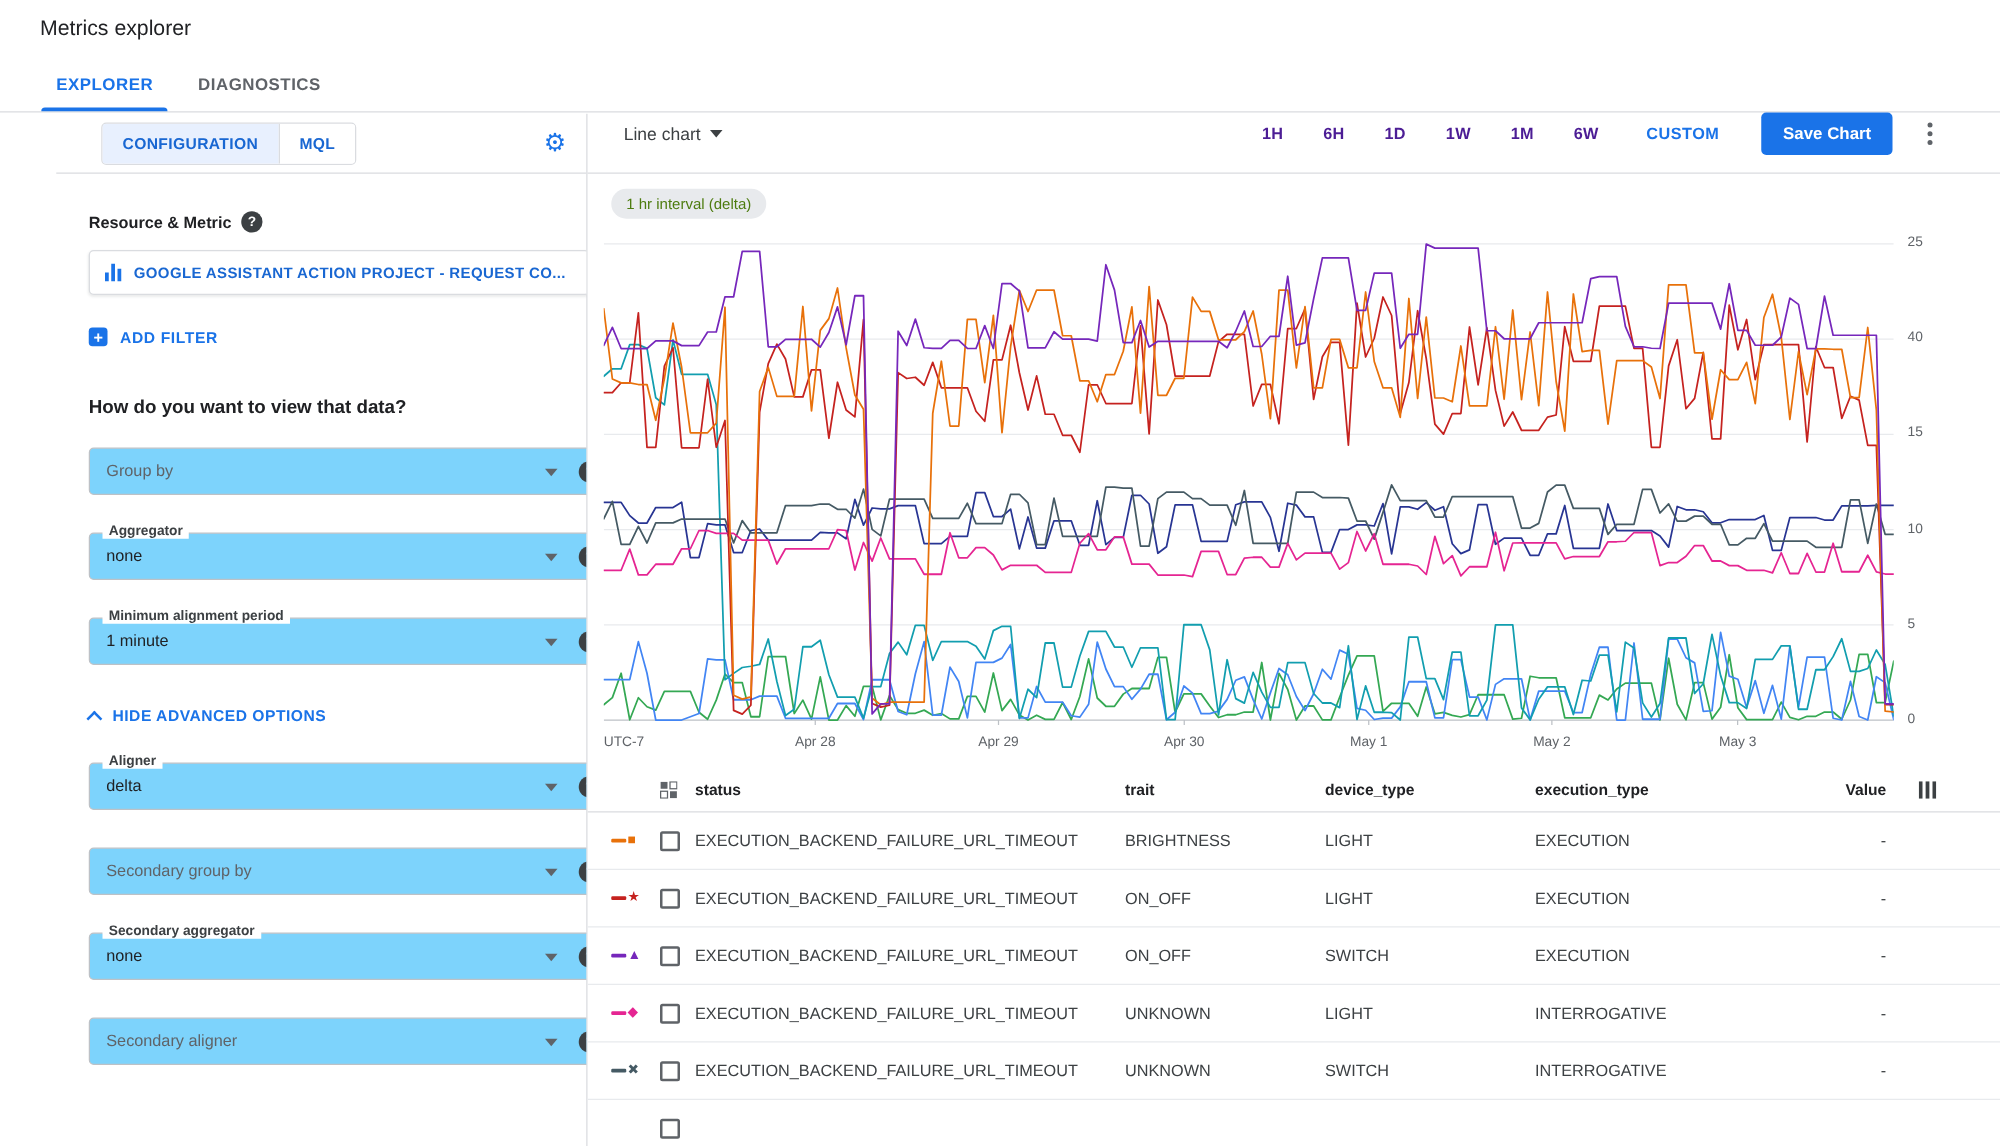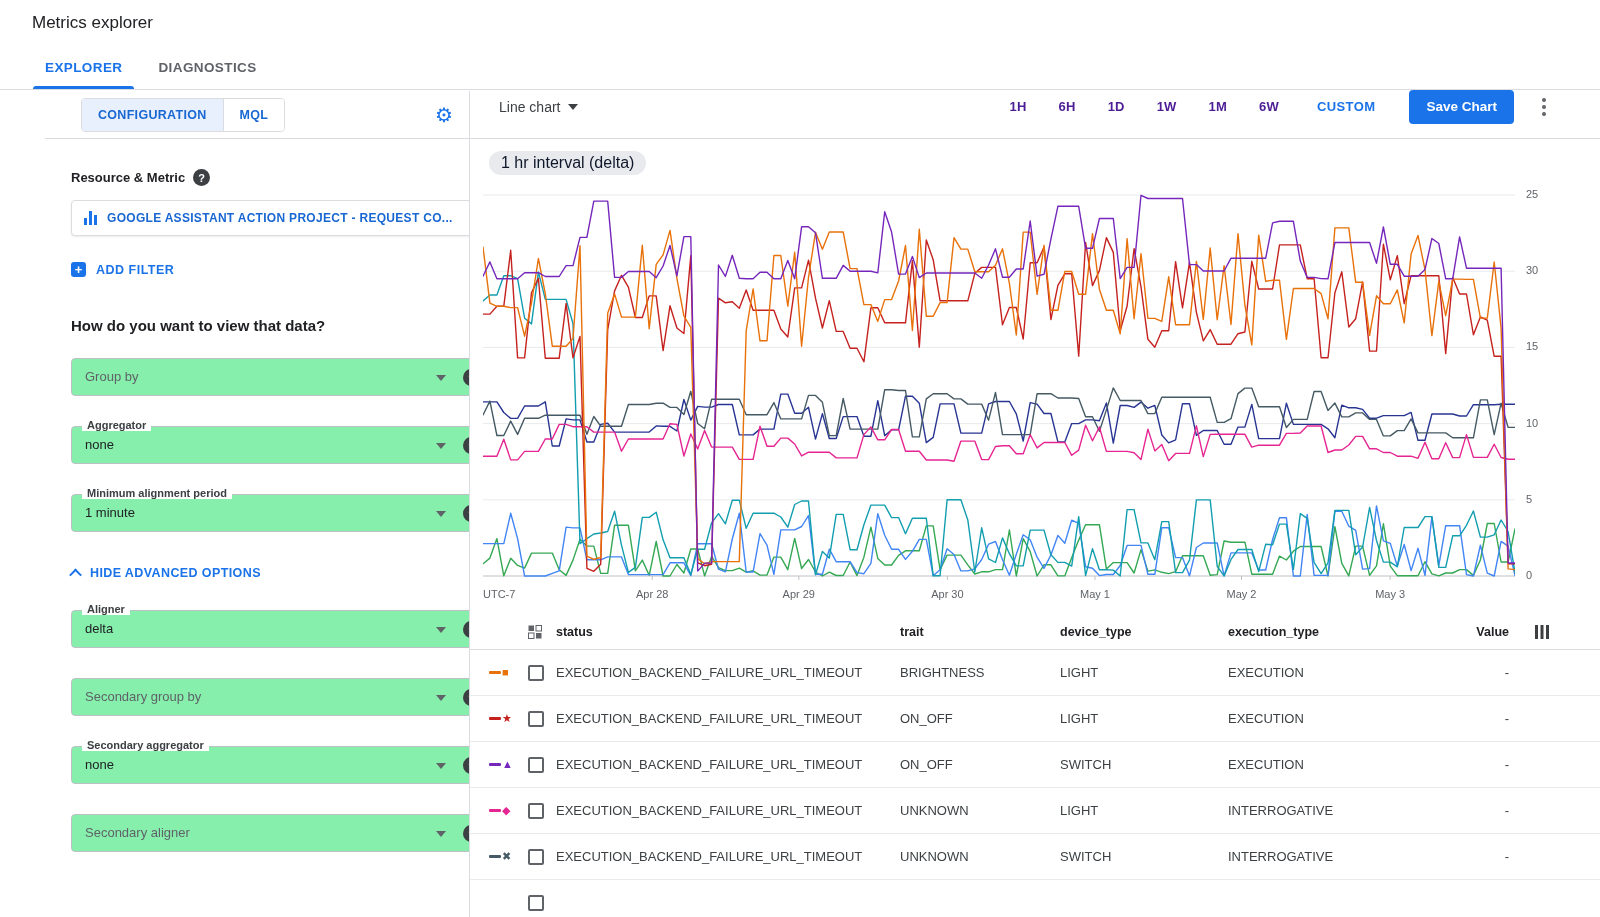--- a/index.html
+++ b/index.html
@@ -54,21 +54,21 @@
   .filters-row { margin-top:36px; }
   .addfilter { margin-top:26px; display:flex; align-items:center; gap:10px; cursor:pointer; }
   .plusbox { width:15px; height:15px; background:#1a73e8; border-radius:3px; display:inline-flex;
     align-items:center; justify-content:center; }
   .plusbox::after { content:"+"; color:#fff; font-size:13px; font-weight:700; line-height:1; }
   .addfilter-label { font-size:12.5px; font-weight:600; letter-spacing:.5px; color:#1a73e8; }
 
   .question { margin-top:40px; font-size:15px; font-weight:700; color:#202124; }
 
   .field { position:relative; width:420px; height:38px; border:1px solid #bdc1c6; border-radius:4px;
-    margin-top:30px; background:#86efac; cursor:pointer; }
+    margin-top:30px; background:#7dd3fc; cursor:pointer; }
   .field.first { margin-top:24px; }
   .float-label { position:absolute; top:-8px; left:10px; background:#fff; padding:0 5px;
     font-size:11px; font-weight:600; color:#3c4043; white-space:nowrap; }
   .field-value { position:absolute; left:13px; top:0; line-height:36px; font-size:13px; color:#202124; }
   .field-value.ph { color:#5f6368; }
   .caret { position:absolute; right:44px; top:16px; width:0; height:0;
     border-left:5px solid transparent; border-right:5px solid transparent; border-top:6px solid #5f6368; }
   .field .help { position:absolute; right:10px; top:10px; }
 
   .adv-toggle { margin-top:34px; display:flex; align-items:center; gap:10px; cursor:pointer; }
@@ -87,21 +87,21 @@
   .range-btn { font-size:13px; font-weight:600; color:#4c1d95; letter-spacing:.2px; cursor:pointer; }
   .range-btn.custom { color:#1a73e8; letter-spacing:.4px; margin-left:6px; }
   .save-btn { margin-left:34px; height:34px; padding:0 17px; background:#1a73e8; color:#fff;
     font-size:13.5px; font-weight:600; border:none; border-radius:4px; cursor:pointer; }
   .kebab { margin-left:24px; display:flex; flex-direction:column; gap:3px; cursor:pointer; padding:4px; }
   .kebab i { width:4px; height:4px; border-radius:50%; background:#5f6368; }
 
   
   .chart-block { position:relative; height:475px; flex:0 0 475px; }
   .chip { display:inline-block; margin:12px 0 0 19px; padding:0 12px; height:24px; line-height:24px;
-    background:#e8eaed; border-radius:12px; font-size:16px; color:#0f172a; }
+    background:#e8eaed; border-radius:12px; font-size:12px; color:#4d7c0f; }
   #chart-canvas { position:absolute; left:13px; top:47px; width:1032px; height:394px; }
   .ytick { position:absolute; left:1056px; width:34px; font-size:11px; color:#5f6368; }
   .xtick { position:absolute; top:449px; font-size:11px; color:#5f6368; transform:translateX(-50%); white-space:nowrap; }
   .xtick.left { transform:none; }
 
   
   .table { flex:1; overflow:hidden; }
   .tgrid { display:grid; grid-template-columns:39px 28px 344px 160px 168px 240px 1fr 75px;
     align-items:center; padding:0 16px 0 19px; }
   .thead { height:36px; border-bottom:1px solid #dadce0; }
@@ -268,21 +268,21 @@
               <polyline points="0.0,128.1 6.9,128.1 13.9,120.2 20.8,120.2 27.7,64.3 34.6,171.9 41.6,171.9 48.5,106.9 55.4,92.2 62.3,172.2 69.3,172.2 76.2,172.2 83.1,117.4 90.0,171.8 97.0,150.4 103.9,382.3 110.8,385.3 117.7,378.2 124.7,143.7 131.6,104.9 138.5,89.3 145.4,101.2 152.4,131.5 159.3,131.5 166.2,109.9 173.2,109.9 180.1,164.6 187.0,119.8 193.9,142.0 200.9,147.5 207.8,69.6 214.7,376.8 221.6,379.7 228.6,378.2 235.5,112.1 242.4,116.8 249.3,115.8 256.3,122.2 263.2,103.9 270.1,124.2 277.0,124.2 284.0,124.2 290.9,124.2 297.8,143.0 304.8,151.0 311.7,101.9 318.6,101.9 325.5,74.2 332.5,112.2 339.4,142.0 346.3,114.7 353.2,145.4 360.2,145.4 367.1,162.2 374.0,162.2 380.9,175.8 387.9,121.8 394.8,121.8 401.7,136.8 408.6,136.8 415.6,136.8 422.5,136.8 429.4,74.7 436.3,161.1 443.3,54.0 450.2,73.8 457.1,114.8 464.1,114.8 471.0,114.8 477.9,114.8 484.8,114.8 491.8,87.3 498.7,81.4 505.6,81.4 512.5,81.4 519.5,138.8 526.4,121.5 533.3,121.5 540.2,153.0 547.2,76.8 554.1,76.8 561.0,61.0 567.9,133.5 574.9,99.4 581.8,87.8 588.7,87.8 595.7,170.1 602.6,56.5 609.5,99.6 616.4,84.6 623.4,51.6 630.3,66.4 637.2,144.8 644.1,120.0 651.1,62.6 658.0,100.8 664.9,153.3 671.8,161.3 678.8,144.8 685.7,144.8 692.6,75.6 699.5,121.9 706.5,76.3 713.4,126.3 720.3,154.9 727.2,143.6 734.2,158.2 741.1,158.2 748.0,158.2 755.0,147.7 761.9,146.0 768.8,75.3 775.7,103.0 782.7,103.0 789.6,103.0 796.5,58.9 803.4,58.9 810.4,58.9 817.3,58.9 824.2,92.7 831.1,92.7 838.1,171.8 845.0,171.8 851.9,106.7 858.8,85.8 865.8,141.0 872.7,132.7 879.6,95.9 886.6,165.1 893.5,165.1 900.4,58.1 907.3,93.8 914.3,69.6 921.2,117.7 928.1,89.7 935.0,89.7 942.0,89.7 948.9,89.7 955.8,89.7 962.7,167.6 969.7,91.4 976.6,108.0 983.5,108.0 990.4,148.7 997.4,131.0 1004.3,134.1 1011.2,170.3 1018.1,170.3 1025.1,377.7 1032.0,377.7" fill="none" stroke="#c5221f" stroke-width="1.4" stroke-linejoin="round" stroke-linecap="round"></polyline>
               <polyline points="0.0,61.0 6.9,117.2 13.9,120.3 20.8,120.3 27.7,121.6 34.6,121.6 41.6,150.2 48.5,117.1 55.4,72.5 62.3,107.8 69.3,160.2 76.2,160.2 83.1,160.2 90.0,152.5 97.0,59.8 103.9,370.2 110.8,373.3 117.7,371.5 124.7,127.2 131.6,107.9 138.5,131.1 145.4,131.1 152.4,131.1 159.3,59.2 166.2,142.7 173.2,78.3 180.1,68.9 187.0,44.4 193.9,92.3 200.9,130.0 207.8,141.4 214.7,372.6 221.6,377.8 228.6,375.6 235.5,375.6 242.4,375.6 249.3,375.6 256.3,375.6 263.2,144.6 270.1,103.0 277.0,154.8 284.0,154.8 290.9,69.5 297.8,69.5 304.8,120.1 311.7,66.3 318.6,160.2 325.5,91.3 332.5,46.3 339.4,63.2 346.3,46.0 353.2,46.0 360.2,46.0 367.1,82.6 374.0,82.6 380.9,118.6 387.9,118.6 394.8,135.4 401.7,113.6 408.6,113.6 415.6,95.0 422.5,59.5 429.4,144.5 436.3,43.3 443.3,130.2 450.2,130.2 457.1,116.6 464.1,116.6 471.0,51.7 477.9,63.1 484.8,63.1 491.8,85.8 498.7,85.8 505.6,85.8 512.5,79.3 519.5,62.8 526.4,97.4 533.3,149.0 540.2,46.1 547.2,46.1 554.1,108.4 561.0,59.3 567.9,124.3 574.9,124.3 581.8,85.5 588.7,85.5 595.7,108.2 602.6,108.2 609.5,47.6 616.4,103.2 623.4,124.2 630.3,124.2 637.2,147.9 644.1,52.8 651.1,132.8 658.0,67.7 664.9,132.4 671.8,132.4 678.8,135.4 685.7,90.8 692.6,138.7 699.5,138.7 706.5,138.7 713.4,75.4 720.3,133.4 727.2,62.0 734.2,133.7 741.1,79.6 748.0,138.5 755.0,47.6 761.9,119.2 768.8,158.9 775.7,49.2 782.7,95.3 789.6,94.3 796.5,94.3 803.4,153.3 810.4,102.5 817.3,102.5 824.2,102.5 831.1,102.5 838.1,107.6 845.0,132.8 851.9,41.9 858.8,41.9 865.8,41.9 872.7,96.3 879.6,96.3 886.6,149.4 893.5,109.8 900.4,117.7 907.3,117.7 914.3,103.9 921.2,136.9 928.1,68.0 935.0,49.4 942.0,83.7 948.9,149.6 955.8,95.4 962.7,129.7 969.7,93.1 976.6,93.1 983.5,93.4 990.4,93.4 997.4,132.1 1004.3,132.1 1011.2,76.0 1018.1,142.1 1025.1,382.9 1032.0,383.6" fill="none" stroke="#e8710a" stroke-width="1.4" stroke-linejoin="round" stroke-linecap="round"></polyline>
               <polyline points="0.0,90.3 6.9,75.9 13.9,92.8 20.8,92.8 27.7,92.8 34.6,92.8 41.6,86.7 48.5,86.7 55.4,86.7 62.3,90.5 69.3,90.5 76.2,90.5 83.1,79.6 90.0,79.6 97.0,51.4 103.9,51.4 110.8,15.1 117.7,15.1 124.7,15.1 131.6,91.4 138.5,91.4 145.4,85.5 152.4,85.5 159.3,85.5 166.2,85.4 173.2,91.7 180.1,80.0 187.0,59.5 193.9,89.8 200.9,50.6 207.8,50.6 214.7,385.1 221.6,377.1 228.6,377.1 235.5,79.0 242.4,90.4 249.3,69.3 256.3,92.2 263.2,92.7 270.1,92.7 277.0,86.3 284.0,86.3 290.9,92.7 297.8,92.8 304.8,74.5 311.7,92.8 318.6,40.8 325.5,40.8 332.5,46.8 339.4,92.3 346.3,92.3 353.2,92.3 360.2,79.4 367.1,85.3 374.0,85.3 380.9,85.3 387.9,85.3 394.8,86.9 401.7,25.8 408.6,46.1 415.6,88.1 422.5,88.1 429.4,70.4 436.3,91.6 443.3,87.0 450.2,87.0 457.1,87.0 464.1,87.0 471.0,87.0 477.9,87.0 484.8,87.0 491.8,87.0 498.7,92.2 505.6,79.0 512.5,62.8 519.5,91.2 526.4,91.2 533.3,83.0 540.2,83.0 547.2,35.0 554.1,90.1 561.0,88.3 567.9,53.1 574.9,20.3 581.8,20.3 588.7,20.3 595.7,20.3 602.6,62.3 609.5,62.3 616.4,32.5 623.4,32.5 630.3,32.5 637.2,92.6 644.1,81.4 651.1,81.4 658.0,9.3 664.9,12.5 671.8,12.5 678.8,12.5 685.7,12.5 692.6,12.5 699.5,12.5 706.5,78.6 713.4,78.6 720.3,85.0 727.2,85.0 734.2,85.0 741.1,85.0 748.0,72.2 755.0,72.2 761.9,72.2 768.8,72.2 775.7,72.2 782.7,72.2 789.6,36.9 796.5,35.3 803.4,35.3 810.4,35.3 817.3,75.1 824.2,91.4 831.1,91.4 838.1,92.6 845.0,92.8 851.9,56.5 858.8,56.5 865.8,56.5 872.7,56.5 879.6,56.5 886.6,56.5 893.5,77.3 900.4,41.0 907.3,78.3 914.3,78.3 921.2,90.2 928.1,90.2 935.0,90.2 942.0,83.6 948.9,52.5 955.8,57.5 962.7,92.8 969.7,92.8 976.6,50.9 983.5,82.2 990.4,82.2 997.4,82.2 1004.3,82.2 1011.2,82.2 1018.1,82.2 1025.1,377.0 1032.0,377.0" fill="none" stroke="#7627bb" stroke-width="1.4" stroke-linejoin="round" stroke-linecap="round"></polyline>
             </svg>
         </div>
         <div id="y-labels">
             <div class="ytick" style="top: 430px;">0</div>
             <div class="ytick" style="top: 353.8px;">5</div>
             <div class="ytick" style="top: 277.6px;">10</div>
             <div class="ytick" style="top: 201.4px;">15</div>
-            <div class="ytick" style="top: 125.2px;">30</div>
+            <div class="ytick" style="top: 125.2px;">40</div>
             <div class="ytick" style="top: 49px;">25</div>
           </div>
         <div id="x-labels">
             <div class="xtick left" style="left: 13px;">UTC-7</div>
             <div class="xtick" style="left: 182.248px;">Apr 28</div>
             <div class="xtick" style="left: 328.792px;">Apr 29</div>
             <div class="xtick" style="left: 477.4px;">Apr 30</div>
             <div class="xtick" style="left: 624.976px;">May 1</div>
             <div class="xtick" style="left: 771.52px;">May 2</div>
             <div class="xtick" style="left: 920.128px;">May 3</div>

